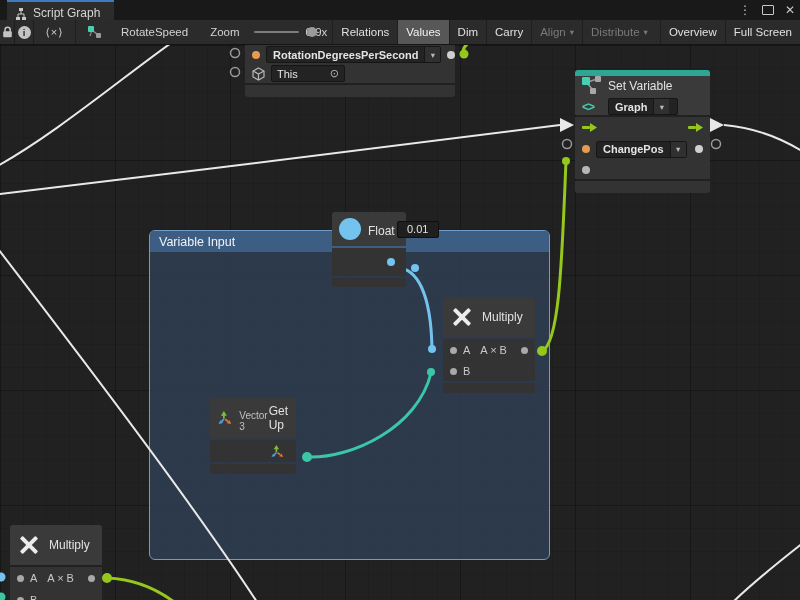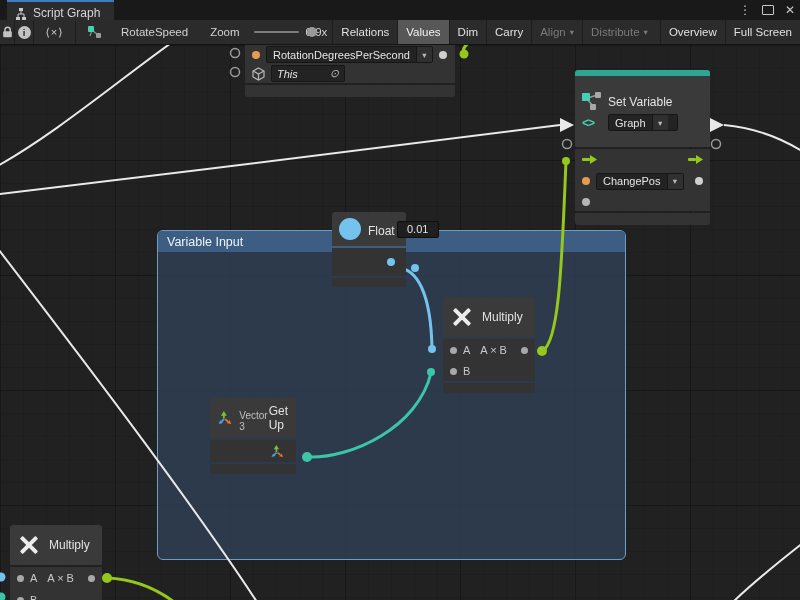--- a/index.html
+++ b/index.html
@@ -29,42 +29,42 @@
   
   .graph{position:absolute;top:45px;left:0;width:800px;height:555px;background:#212121;
     background-image:
       repeating-linear-gradient(to right, rgba(0,0,0,.22) 0 1px, transparent 1px 115px),
       repeating-linear-gradient(to bottom, rgba(0,0,0,.22) 0 1px, transparent 1px 115px),
       repeating-linear-gradient(to right, rgba(0,0,0,.10) 0 1px, transparent 1px 23px),
       repeating-linear-gradient(to bottom, rgba(0,0,0,.10) 0 1px, transparent 1px 23px);}
   .wires{position:absolute;top:0;left:0;}
 
   
-  .group{position:absolute;left:157px;top:185px;width:469px;height:330px;background:rgba(46,64,86,.82);
+  .group{position:absolute;left:149px;top:185px;width:401px;height:330px;background:rgba(46,64,86,.82);
          border:1px solid var(--group-border,#6f9cc6);border-radius:6px;box-sizing:border-box;}
   .ghead{height:21px;background:var(--group-header,#3d5e82);border-radius:5px 5px 0 0;display:flex;align-items:center;
          padding:0 9px;color:#eef3fa;font-size:12.5px;}
 
   
   .node{position:absolute;font-size:12px;color:#e2e2e2;}
   .nhead{background:#3a3a3a;border-radius:3px 3px 0 0;}
   .nbody{background:#333333;margin-top:0;}
   .nfoot{background:#333333;height:12px;margin-top:2px;border-radius:0 0 3px 3px;}
   .prow{display:flex;align-items:center;gap:6px;padding:0 7px;min-height:19px;}
   .dot{width:8px;height:8px;border-radius:50%;background:#b6b6b6;flex:none;}
   .dot.sm{width:7px;height:7px;background:#a9a9a9;}
   .dot.orange{background:var(--accent-orange,#e89a4e);}
   .dot.white{background:#cfcfcf;}
   .dot.blue{background:var(--wire-blue,#74c3ee);}
   .dd{display:flex;align-items:stretch;background:#232323;border:1px solid #161616;border-radius:2px;height:17px;box-sizing:border-box;}
-  .ddval{padding:0 6px;display:flex;align-items:center;font-size:11px;color:#e4e4e4;}
+  .ddval{padding:0 6px;display:flex;align-items:center;font-size:11px;color:#e4e4e4;font-weight:bold;}
   .ddarr{width:15px;background:#303030;border-left:1px solid #161616;display:flex;align-items:center;justify-content:center;
          color:#b8b8b8;font-size:8.5px;}
   .field{display:flex;align-items:center;background:#232323;border:1px solid #161616;border-radius:2px;height:15px;
-         padding:0 5px;font-size:11px;color:#e4e4e4;gap:6px;font-style:italic;}
+         padding:0 5px;font-size:11px;color:#e4e4e4;gap:6px;}
   .plabel{font-size:11px;color:#c9c9c9;}
   .xicon{position:relative;width:22px;height:22px;flex:none;}
   .xicon::before,.xicon::after{content:'';position:absolute;left:9px;top:0;width:4px;height:22px;background:#ececec;border-radius:1px;}
   .xicon::before{transform:rotate(45deg);}  .xicon::after{transform:rotate(-45deg);}
   .floatcircle{width:22px;height:22px;border-radius:50%;background:var(--wire-blue,#74c3ee);flex:none;}
   .valbox{background:#1f1f1f;border:1px solid #0f0f0f;border-radius:2px;width:40px;height:15px;display:flex;
           align-items:center;justify-content:center;font-size:11px;color:#e4e4e4;text-align:right;}
   .kindglyph{color:var(--accent-teal,#45d0b2);font-weight:bold;font-size:12px;letter-spacing:-1px;}
   .varbar{height:6px;background:#2ea694;border-radius:3px 3px 0 0;}
 </style>
@@ -208,21 +208,21 @@
             <span>This</span>
             <span style="color:#b8b8b8;font-size:11px">⊙</span>
           </div>
         </div>
       </div>
       <div class="nfoot"></div>
     </div>
 
     <div class="node" style="left:575px;top:25px;width:135px">
       <div class="varbar"></div>
-      <div class="nhead" style="border-radius:0;padding:16px 7px;display:grid;grid-template-columns:26px 1fr;row-gap:3px;align-items:center">
+      <div class="nhead" style="border-radius:0;padding:0 7px;display:grid;grid-template-columns:26px 1fr;row-gap:3px;align-items:center">
         <svg width="20" height="19" viewBox="0 0 20 19">
           <line x1="6" y1="6" x2="15" y2="3" stroke="#9a9a9a" stroke-width="1.5"></line>
           <line x1="5" y1="7" x2="11" y2="14" stroke="#9a9a9a" stroke-width="1.5"></line>
           <rect x="0" y="1" width="8" height="8" rx="1" fill="var(--accent-teal,#45d0b2)"></rect>
           <rect x="13" y="0" width="6" height="6" rx="1" fill="#a8a8a8"></rect>
           <rect x="8" y="12" width="6" height="6" rx="1" fill="#a8a8a8"></rect>
         </svg>
         <span>Set Variable</span>
         <span class="kindglyph">&lt;&gt;</span>
         <div class="dd" style="width:70px">

